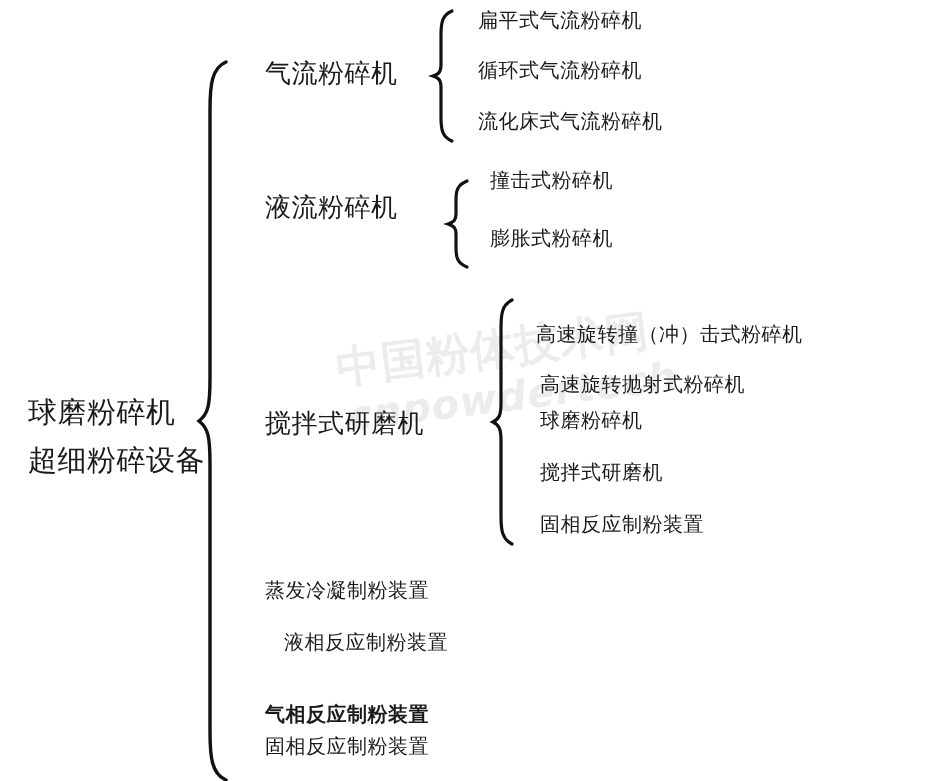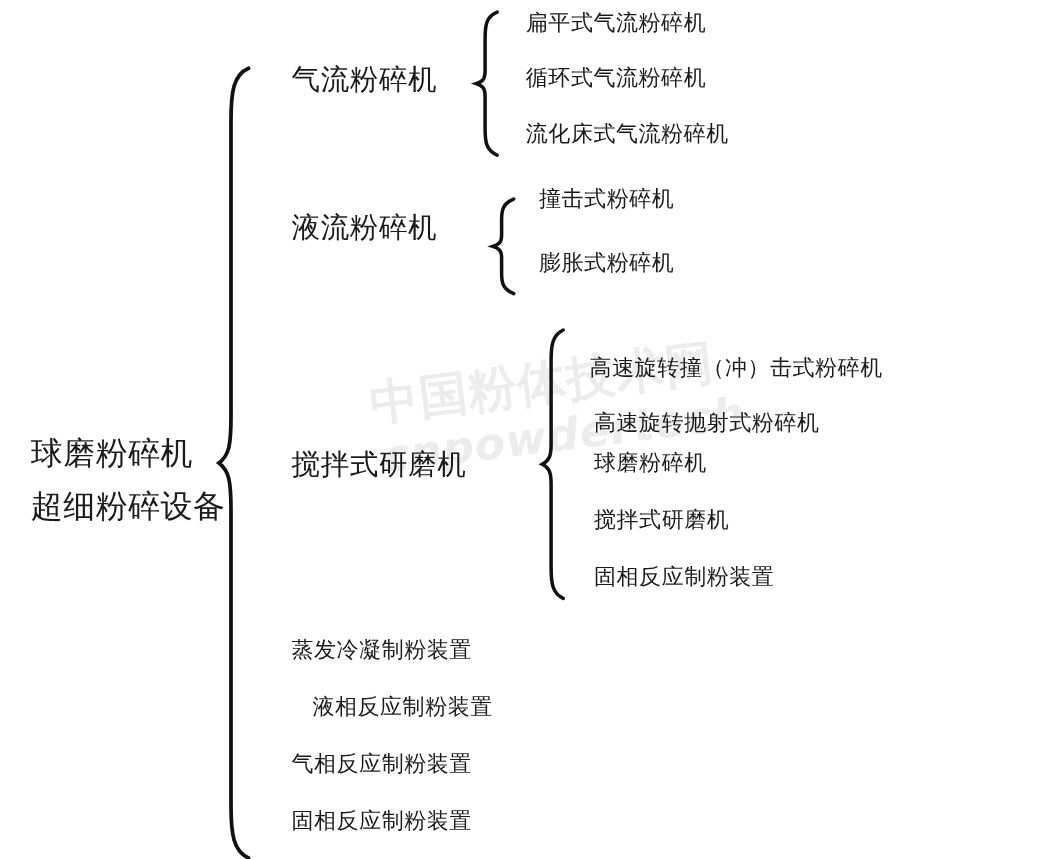--- a/index.html
+++ b/index.html
@@ -128,17 +128,17 @@
     </div>
 
     <div class="node leaf-label" style="left:536px; top:300px;margin-top:24px;">高速旋转撞（冲）击式粉碎机</div>
     <div class="node leaf-label" style="left:540px; top:374px;">高速旋转抛射式粉碎机</div>
     <div class="node leaf-label" style="left:540px; top:410px;">球磨粉碎机</div>
     <div class="node leaf-label" style="left:540px; top:462px;">搅拌式研磨机</div>
     <div class="node leaf-label" style="left:540px; top:514px;">固相反应制粉装置</div>
 
     <div class="node leaf-label" style="left:265px; top:580px;">蒸发冷凝制粉装置</div>
     <div class="node leaf-label" style="left:265px; top:632px;margin-left:19px;">液相反应制粉装置</div>
-    <div class="node leaf-label" style="left:265px; top:684px;">气相反应制粉装置</div>
+    <div class="node leaf-label" style="left:265px; top:704px;font-weight:bold;">气相反应制粉装置</div>
     <div class="node leaf-label" style="left:265px; top:736px;text-align:right;">固相反应制粉装置</div>
 
   </div>
 </div>
 
 </body></html>

